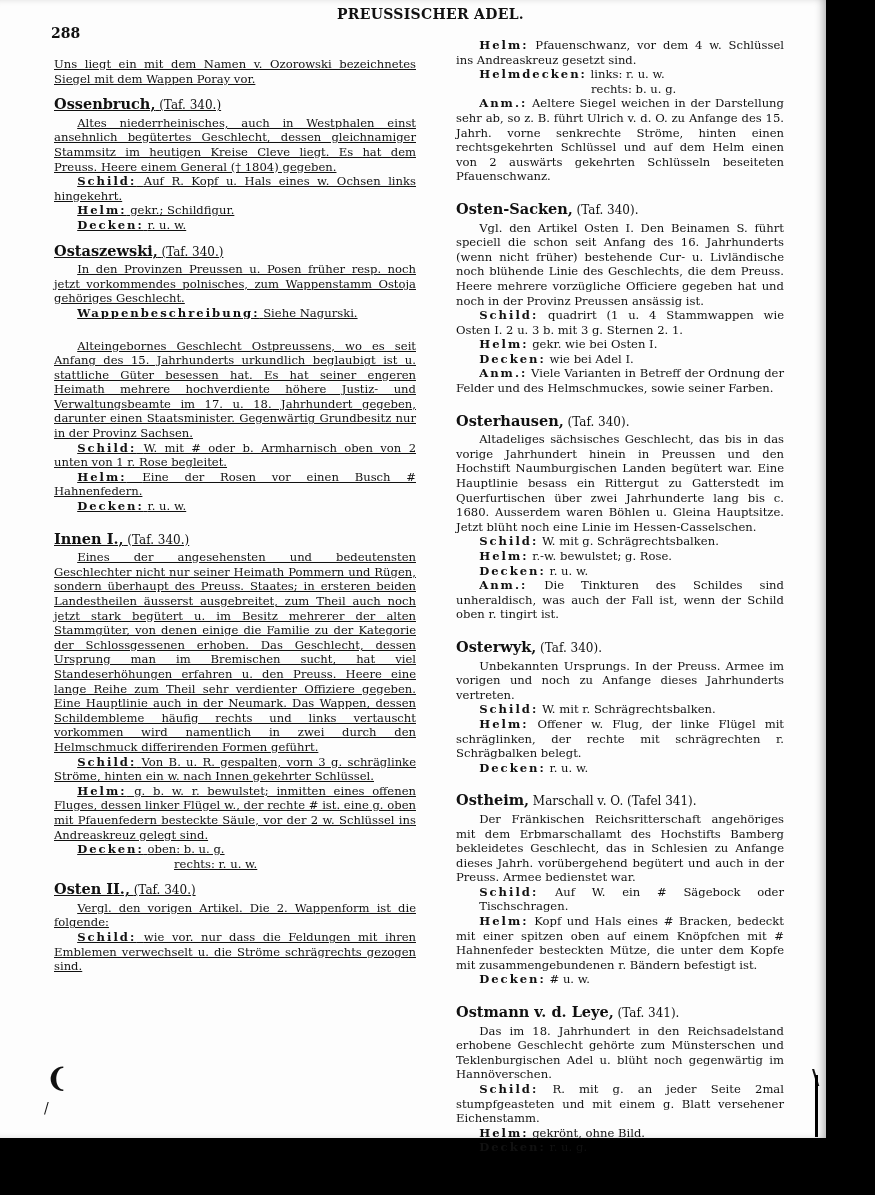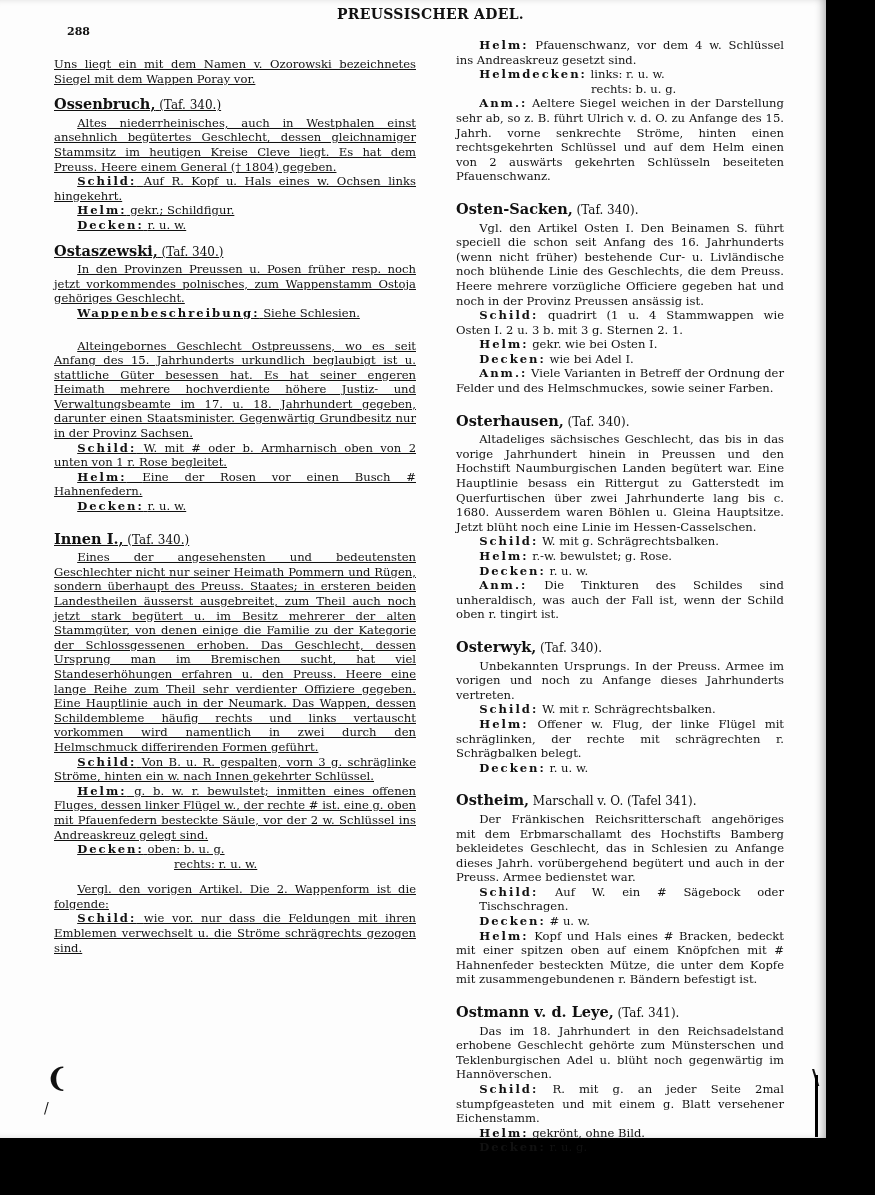--- a/index.html
+++ b/index.html
@@ -5,21 +5,21 @@
   html, body { margin: 0; padding: 0; }
   body {
     width: 875px; height: 1195px; background: #000; position: relative; overflow: hidden;
     font-family: "DejaVu Serif", "Liberation Serif", serif; color: #111;
   }
   .page {
     position: absolute; left: 0; top: 0; width: 826px; height: 1138px; background: #fdfdfd;
     box-shadow: inset -6px 0 10px -4px rgba(0,0,0,0.35);
   }
   .edge-streak { position: absolute; top: 1075px; width: 3px; height: 62px; background: #000; }
-  .header-num { position: absolute; left: 51px; top: 25px; font-size: 11px; font-weight: bold; margin-left: 16px; }
+  .header-num { position: absolute; left: 51px; top: 25px; font-size: 14px; font-weight: bold; }
   .header-title { position: absolute; left: 337px; top: 6px; font-size: 14px; font-weight: bold; letter-spacing: 0.3px; }
   .col { position: absolute; font-size: 11.6px; line-height: 14.6px; }
   .col-left { left: 54px; top: 57px; width: 362px; text-decoration: underline; }
   .col-right { left: 456px; top: 38px; width: 328px; }
   .p { margin: 0; text-align: justify; }
   .indent { text-indent: 2em; }
   .subfield { margin: 0; padding-left: 2em; text-align: justify; }
   .subfield.hang { padding-left: 0; text-indent: 2em; }
   .label { letter-spacing: 2px; font-weight: bold; }
   .entry { margin-top: 11px; }
@@ -51,21 +51,21 @@
       <p class="subfield"><span class="label">Decken:</span> <span>r. u. w.</span></p>
     </div>
 
 
     <div class="entry">
       <p class="entry-title">
         <span class="name">Ostaszewski,</span>
         <span class="ref">(Taf. 340.)</span>
       </p>
       <p class="p indent">In den Provinzen Preussen u. Posen früher resp. noch jetzt vorkommendes polnisches, zum Wappenstamm Ostoja gehöriges Geschlecht.</p>
-      <p class="subfield"><span class="label">Wappenbeschreibung:</span> <span>Siehe Schlesien.</span></p>
+      <p class="subfield"><span class="label">Wappenbeschreibung:</span> <span>Siehe Nagurski.</span></p>
     </div>
 
     <div class="entry" style="margin-top:18px">
       <p class="p indent">Alteingebornes Geschlecht Ostpreussens, wo es seit Anfang des 15. Jahrhunderts urkundlich beglaubigt ist u. stattliche Güter besessen hat. Es hat seiner engeren Heimath mehrere hochverdiente höhere Justiz- und Verwaltungsbeamte im 17. u. 18. Jahrhundert gegeben, darunter einen Staatsminister. Gegenwärtig Grundbesitz nur in der Provinz Sachsen.</p>
       <p class="subfield hang"><span class="label">Schild:</span> <span>W. mit # oder b. Armharnisch oben von 2 unten von 1 r. Rose begleitet.</span></p>
       <p class="subfield hang"><span class="label">Helm:</span> <span>Eine der Rosen vor einen Busch # Hahnenfedern.</span></p>
       <p class="subfield"><span class="label">Decken:</span> <span>r. u. w.</span></p>
     </div>
 
     <div class="entry" style="margin-top:18px">
@@ -74,20 +74,24 @@
         <span class="ref">(Taf. 340.)</span>
       </p>
       <p class="p indent">Eines der angesehensten und bedeutensten Geschlechter nicht nur seiner Heimath Pommern und Rügen, sondern überhaupt des Preuss. Staates; in ersteren beiden Landestheilen äusserst ausgebreitet, zum Theil auch noch jetzt stark begütert u. im Besitz mehrerer der alten Stammgüter, von denen einige die Familie zu der Kategorie der Schlossgessenen erhoben. Das Geschlecht, dessen Ursprung man im Bremischen sucht, hat viel Standeserhöhungen erfahren u. den Preuss. Heere eine lange Reihe zum Theil sehr verdienter Offiziere gegeben. Eine Hauptlinie auch in der Neumark. Das Wappen, dessen Schildembleme häufig rechts und links vertauscht vorkommen wird namentlich in zwei durch den Helmschmuck differirenden Formen geführt.</p>
       <p class="subfield hang"><span class="label">Schild:</span> <span>Von B. u. R. gespalten, vorn 3 g. schräglinke Ströme, hinten ein w. nach Innen gekehrter Schlüssel.</span></p>
       <p class="subfield hang"><span class="label">Helm:</span> <span>g. b. w. r. bewulstet; inmitten eines offenen Fluges, dessen linker Flügel w., der rechte # ist. eine g. oben mit Pfauenfedern besteckte Säule, vor der 2 w. Schlüssel ins Andreaskreuz gelegt sind.</span></p>
       <p class="subfield"><span class="label">Decken:</span> <span>oben: b. u. g.</span></p>
       <p class="rechts">rechts: r. u. w.</p>
     </div>
 
     <div class="entry">
+      <p class="entry-title">
+        <span class="name">Osten II.,</span>
+        <span class="ref">(Taf. 340.)</span>
+      </p>
       <p class="p indent">Vergl. den vorigen Artikel. Die 2. Wappenform ist die folgende:</p>
       <p class="subfield hang"><span class="label">Schild:</span> <span>wie vor. nur dass die Feldungen mit ihren Emblemen verwechselt u. die Ströme schrägrechts gezogen sind.</span></p>
     </div>
   </div>
 
   <div class="col col-right">
     <p class="subfield hang"><span class="label">Helm:</span> <span>Pfauenschwanz, vor dem 4 w. Schlüssel ins Andreaskreuz gesetzt sind.</span></p>
     <p class="subfield"><span class="label">Helmdecken:</span> <span>links: r. u. w.</span></p>
     <p class="rechts" style="padding-left:135px">rechts: b. u. g.</p>
     <p class="subfield hang"><span class="label">Anm.:</span> <span>Aeltere Siegel weichen in der Darstellung sehr ab, so z. B. führt Ulrich v. d. O. zu Anfange des 15. Jahrh. vorne senkrechte Ströme, hinten einen rechtsgekehrten Schlüssel und auf dem Helm einen von 2 auswärts gekehrten Schlüsseln beseiteten Pfauenschwanz.</span></p>
@@ -127,22 +131,22 @@
       <p class="subfield"><span class="label">Decken:</span> <span>r. u. w.</span></p>
     </div>
 
     <div class="entry" style="margin-top:18px">
       <p class="entry-title">
         <span class="name">Ostheim,</span>
         <span class="ref">Marschall v. O. (Tafel 341).</span>
       </p>
       <p class="p indent">Der Fränkischen Reichsritterschaft angehöriges mit dem Erbmarschallamt des Hochstifts Bamberg bekleidetes Geschlecht, das in Schlesien zu Anfange dieses Jahrh. vorübergehend begütert und auch in der Preuss. Armee bedienstet war.</p>
       <p class="subfield"><span class="label">Schild:</span> <span>Auf W. ein # Sägebock oder Tischschragen.</span></p>
+      <p class="subfield hang"><span class="label">Helm:</span> <span>Kopf und Hals eines # Bracken, bedeckt mit einer spitzen oben auf einem Knöpfchen mit # Hahnenfeder besteckten Mütze, die unter dem Kopfe mit zusammengebundenen r. Bändern befestigt ist.</span></p>
       <p class="subfield"><span class="label">Decken:</span> <span># u. w.</span></p>
-      <p class="subfield hang"><span class="label">Helm:</span> <span>Kopf und Hals eines # Bracken, bedeckt mit einer spitzen oben auf einem Knöpfchen mit # Hahnenfeder besteckten Mütze, die unter dem Kopfe mit zusammengebundenen r. Bändern befestigt ist.</span></p>
     </div>
 
     <div class="entry" style="margin-top:18px">
       <p class="entry-title">
         <span class="name">Ostmann v. d. Leye,</span>
         <span class="ref">(Taf. 341).</span>
       </p>
       <p class="p indent">Das im 18. Jahrhundert in den Reichsadelstand erhobene Geschlecht gehörte zum Münsterschen und Teklenburgischen Adel u. blüht noch gegenwärtig im Hannöverschen.</p>
       <p class="subfield hang"><span class="label">Schild:</span> <span>R. mit g. an jeder Seite 2mal stumpfgeasteten und mit einem g. Blatt versehener Eichenstamm.</span></p>
       <p class="subfield"><span class="label">Helm:</span> <span>gekrönt, ohne Bild.</span></p>

